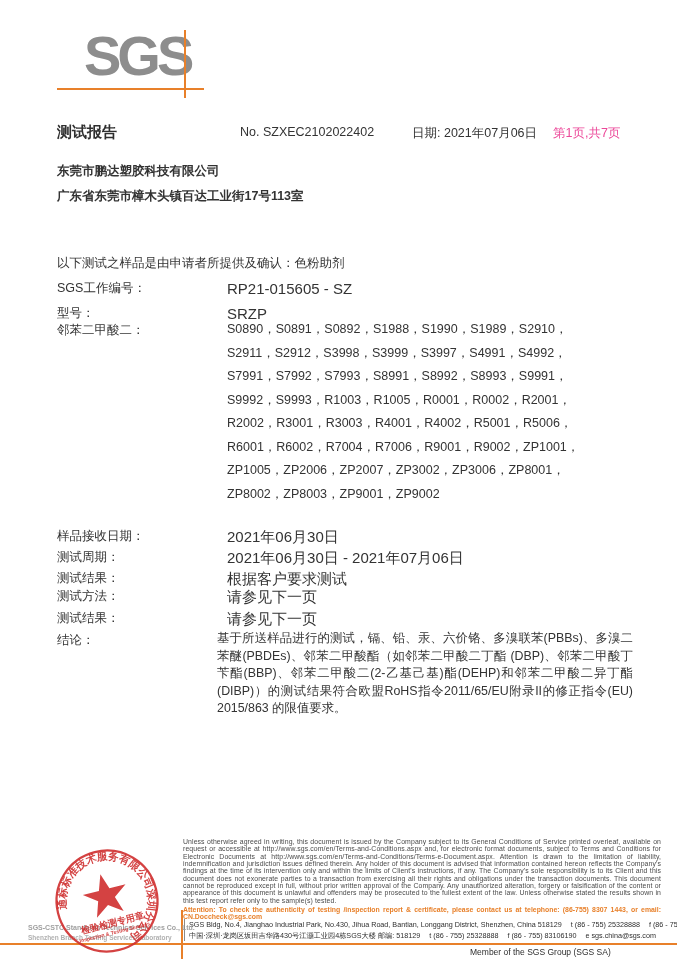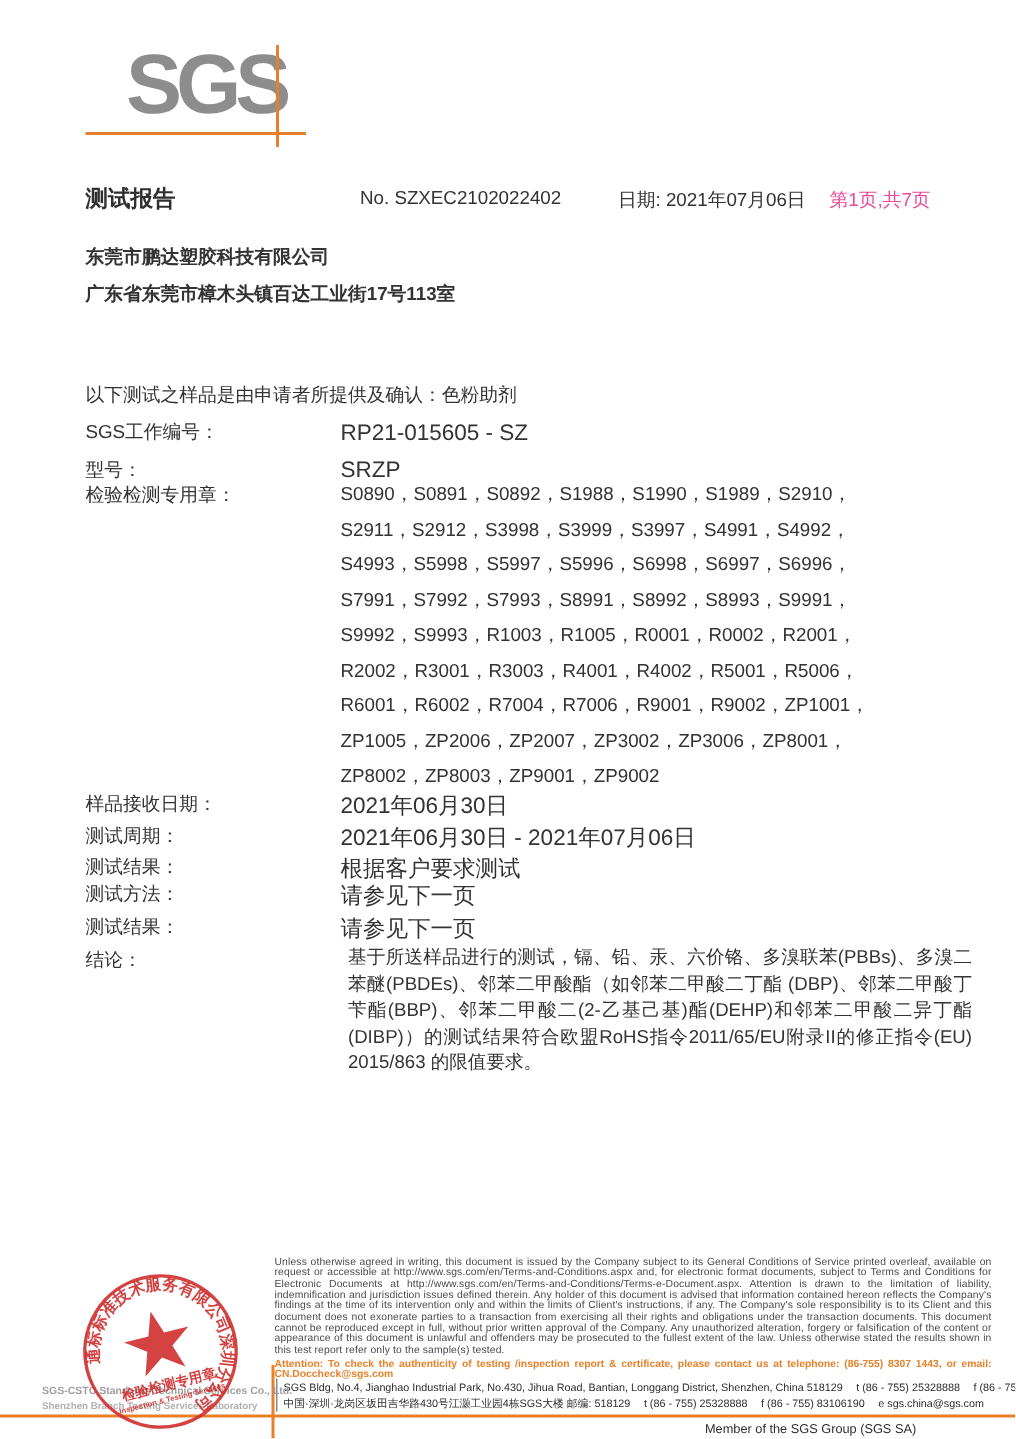--- a/index.html
+++ b/index.html
@@ -20,21 +20,21 @@
   .hdr-date{position:absolute;left:412px;top:125px;font-size:12.5px;color:#333;}
   .hdr-page{position:absolute;left:553px;top:125px;font-size:12.5px;color:#ec4899;}
   
   .co-name{position:absolute;left:57px;top:163px;font-size:12.5px;font-weight:bold;color:#333;}
   .co-addr{position:absolute;left:57px;top:188px;font-size:12.5px;font-weight:bold;color:#333;}
   
   .stmt{position:absolute;left:57px;top:255px;font-size:12.5px;color:#333;}
   .flabel{position:absolute;left:57px;font-size:12.5px;color:#333;white-space:nowrap;}
   .fvalue{position:absolute;left:227px;font-size:15px;color:#333;white-space:nowrap;}
   .ref-lines{position:absolute;left:227px;top:318px;font-size:12.5px;color:#333;line-height:23.5px;}
-  .conc{position:absolute;left:232px;top:630px;width:416px;font-size:12.4px;color:#333;
+  .conc{position:absolute;left:217px;top:630px;width:416px;font-size:12.4px;color:#333;
         line-height:17.5px;white-space:normal;text-align:justify;}
   
   .legal{
     position:absolute;left:183px;top:838px;width:478px;font-size:6.9px;line-height:7.35px;
     color:#4a4a4a;text-align:justify;letter-spacing:.1px;
   }
   .attention{
     position:absolute;left:183px;top:906px;width:478px;font-size:6.9px;line-height:7.35px;
     color:#e8802a;font-weight:bold;text-align:justify;
   }
@@ -72,25 +72,24 @@
   <div class="co-addr">广东省东莞市樟木头镇百达工业街17号113室</div>
 
   <div class="stmt">以下测试之样品是由申请者所提供及确认：色粉助剂</div>
 
   <div class="flabel" style="top:280px">SGS工作编号：</div>
   <div class="fvalue" style="top:280px">RP21-015605 - SZ</div>
 
   <div class="flabel" style="top:305px">型号：</div>
   <div class="fvalue" style="top:305px">SRZP</div>
 
-  <div class="flabel" style="top:322px">检验检测专用章：</div>
+  <div class="flabel" style="top:322px">邻苯二甲酸二：</div>
   <div class="ref-lines">
     <div>S0890，S0891，S0892，S1988，S1990，S1989，S2910，</div>
     <div>S2911，S2912，S3998，S3999，S3997，S4991，S4992，</div>
-    <div>S4993，S5998，S5997，S5996，S6998，S6997，S6996，</div>
     <div>S7991，S7992，S7993，S8991，S8992，S8993，S9991，</div>
     <div>S9992，S9993，R1003，R1005，R0001，R0002，R2001，</div>
     <div>R2002，R3001，R3003，R4001，R4002，R5001，R5006，</div>
     <div>R6001，R6002，R7004，R7006，R9001，R9002，ZP1001，</div>
     <div>ZP1005，ZP2006，ZP2007，ZP3002，ZP3006，ZP8001，</div>
     <div>ZP8002，ZP8003，ZP9001，ZP9002</div>
   </div>
 
   <div class="flabel" style="top:528px">样品接收日期：</div>
   <div class="fvalue" style="top:528px">2021年06月30日</div>

